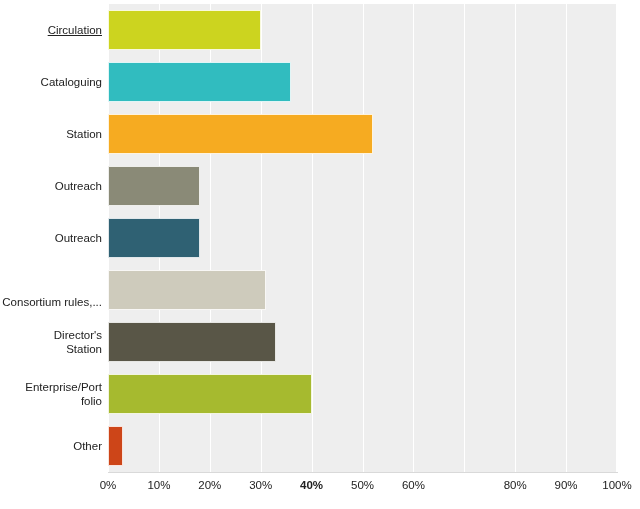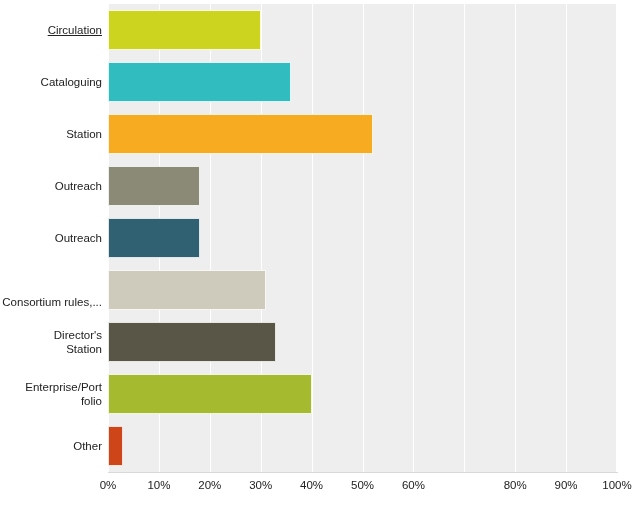--- a/index.html
+++ b/index.html
@@ -193,21 +193,21 @@
         </div>
       </div>
   </div>
 
   <div id="x-axis-line"></div>
   <div id="x-labels">
       <div class="x-label" style="left: 108px;">0%</div>
       <div class="x-label" style="left: 158.9px;">10%</div>
       <div class="x-label" style="left: 209.8px;">20%</div>
       <div class="x-label" style="left: 260.7px;">30%</div>
-      <div class="x-label" style="left: 311.6px;">40%</div>
+      <div class="x-label" style="left: 311.6px; font-weight: bold;">40%</div>
       <div class="x-label" style="left: 362.5px;">50%</div>
       <div class="x-label" style="left: 413.4px;">60%</div>
       <div class="x-label" style="left: 486px; margin-top: 40px;">70%</div>
       <div class="x-label" style="left: 515.2px;">80%</div>
       <div class="x-label" style="left: 566.1px;">90%</div>
       <div class="x-label" style="left: 617px;">100%</div>
     </div>
 
 </div>
 

